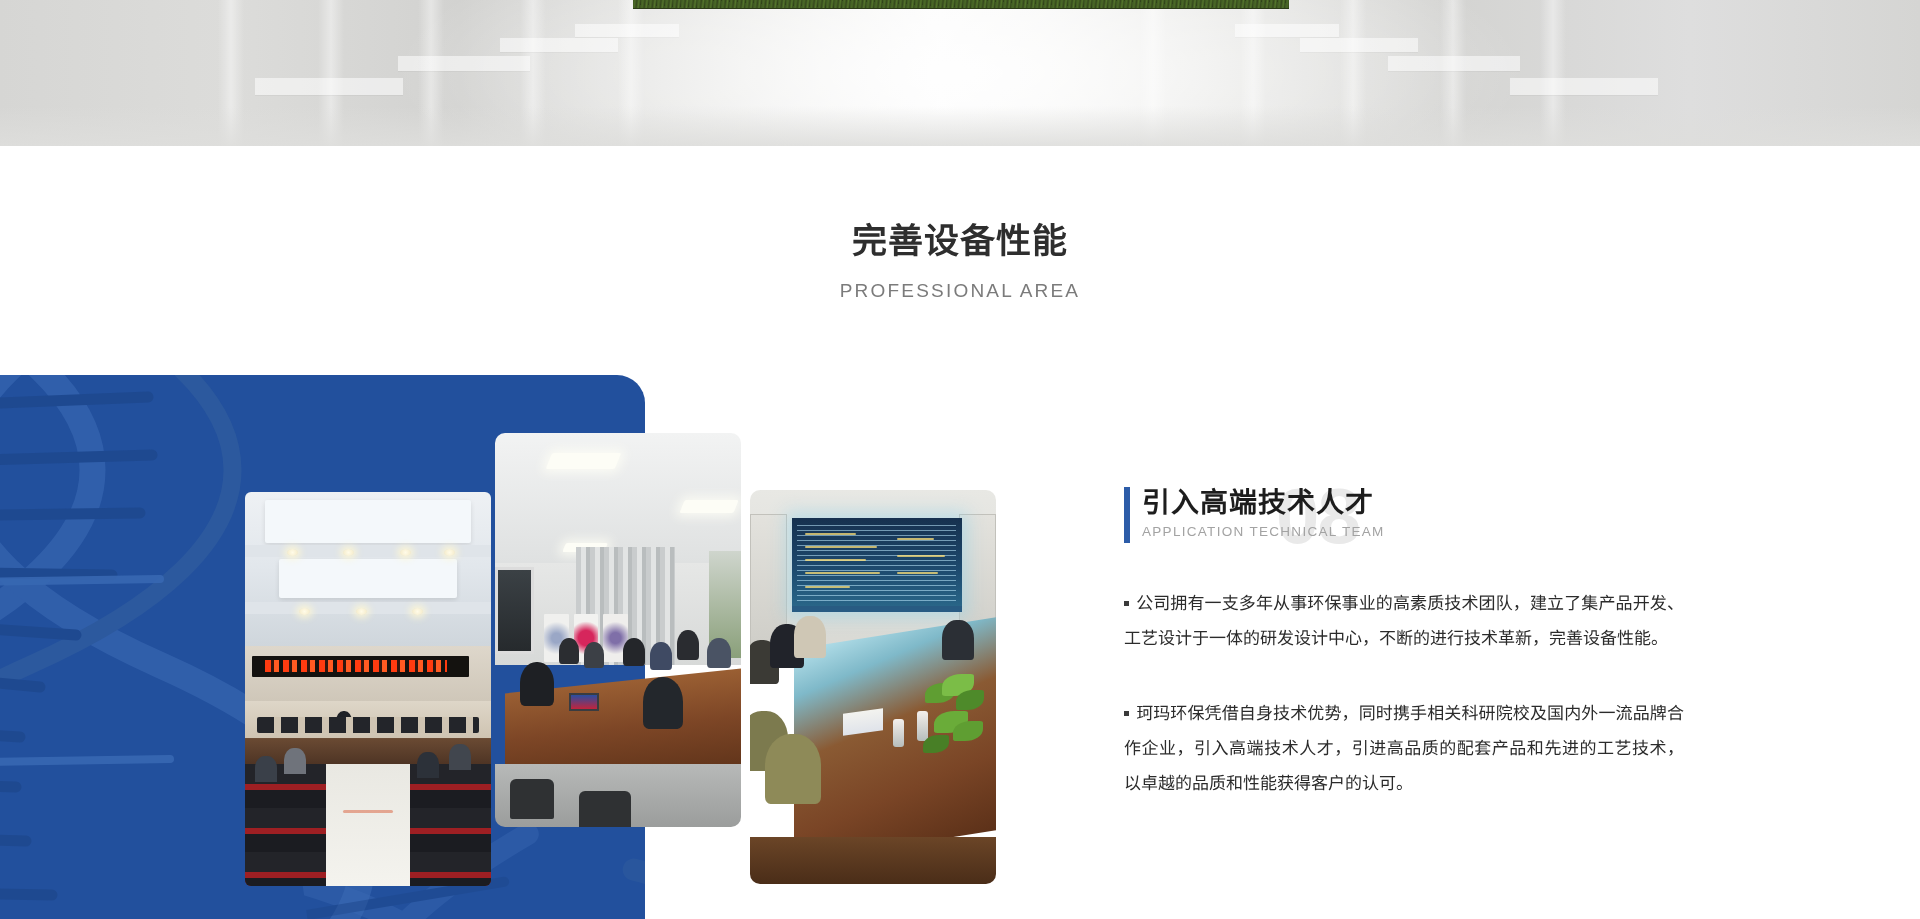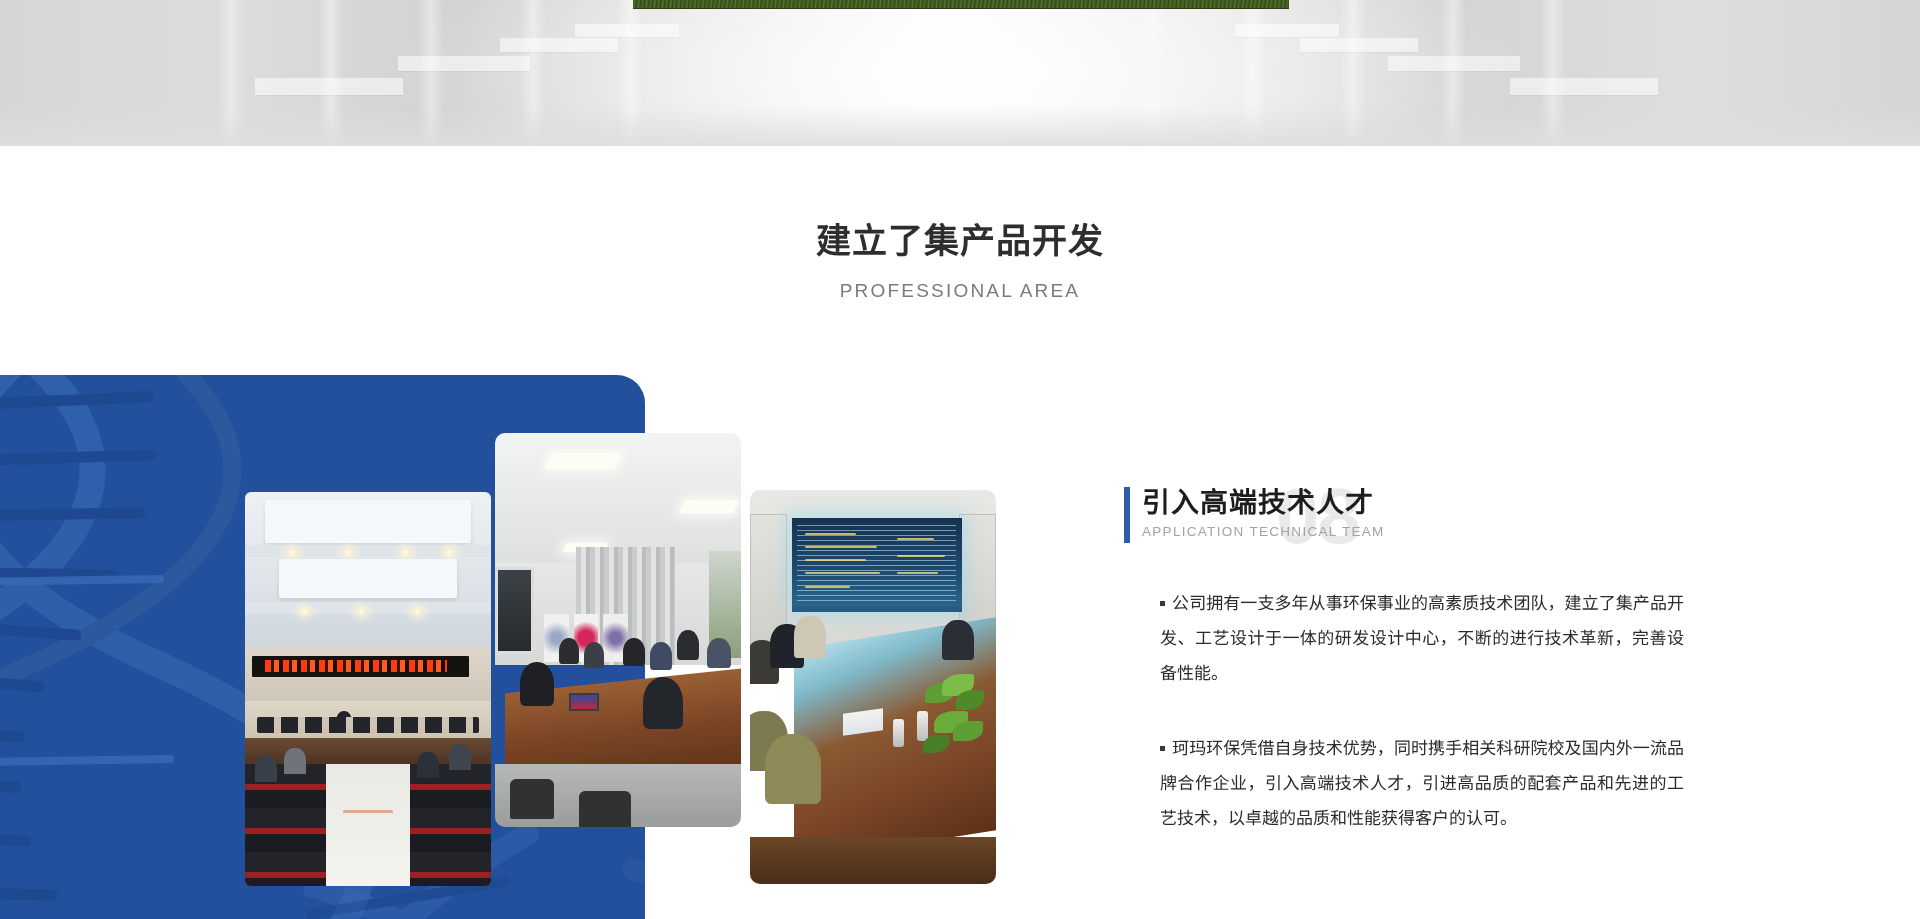--- a/index.html
+++ b/index.html
@@ -157,21 +157,21 @@
     position:relative; z-index:1; margin-left:18px;
     font-size:28px; font-weight:bold; color:#1d1d1d; letter-spacing:1px;
     line-height:1.25;
   }
   .head-en {
     position:relative; z-index:1; margin-left:18px; margin-top:4px;
     font-size:13.5px; color:#a3a3a3; letter-spacing:1.3px;
   }
   .para {
     margin-top:29px;
-    font-size:17px; color:#2b2b2b; line-height:35px; text-align:justify;margin-left:36px;
+    font-size:17px; color:#2b2b2b; line-height:35px; text-align:justify;
   }
   .para .dot {
     display:inline-block; width:5px; height:5px; background:#3a3a3a;
     vertical-align:middle; margin-right:7px; margin-bottom:3px;
   }
   .para-2 { margin-top:40px; }
 </style>
 </head>
 <body>
 
@@ -198,21 +198,21 @@
       <div class="step" style="left:1300px; top:38px;  width:118px; height:14px;"></div>
       <div class="step" style="left:1388px; top:56px;  width:132px; height:15px;"></div>
       <div class="step" style="left:1510px; top:78px;  width:148px; height:17px;"></div>
     </div>
     <div class="banner-vignette"></div>
     <div class="banner-floor"></div>
     <div class="banner-grass"></div>
   </div>
 
   <div class="sec-head">
-    <div class="sec-title">建立了集产品开发</div>
+    <div class="sec-title">完善设备性能</div>
     <div class="sec-sub">PROFESSIONAL AREA</div>
   </div>
 
   <div class="blue-panel">
     <svg class="helix" viewBox="0 0 760 700" preserveAspectRatio="none">
       <g fill="none" stroke="#3D6CB6" stroke-width="26" stroke-linecap="round">
         <path d="M60,-60 C330,60 330,210 60,330 C-210,450 -210,600 60,720"></path>
         <path d="M330,-60 C60,60 60,210 330,330 C600,450 600,600 330,720"></path>
         <path d="M200,-60 C470,60 470,210 200,330 C-70,450 -70,600 200,720" stroke="#35619F" stroke-width="18"></path>
       </g>

